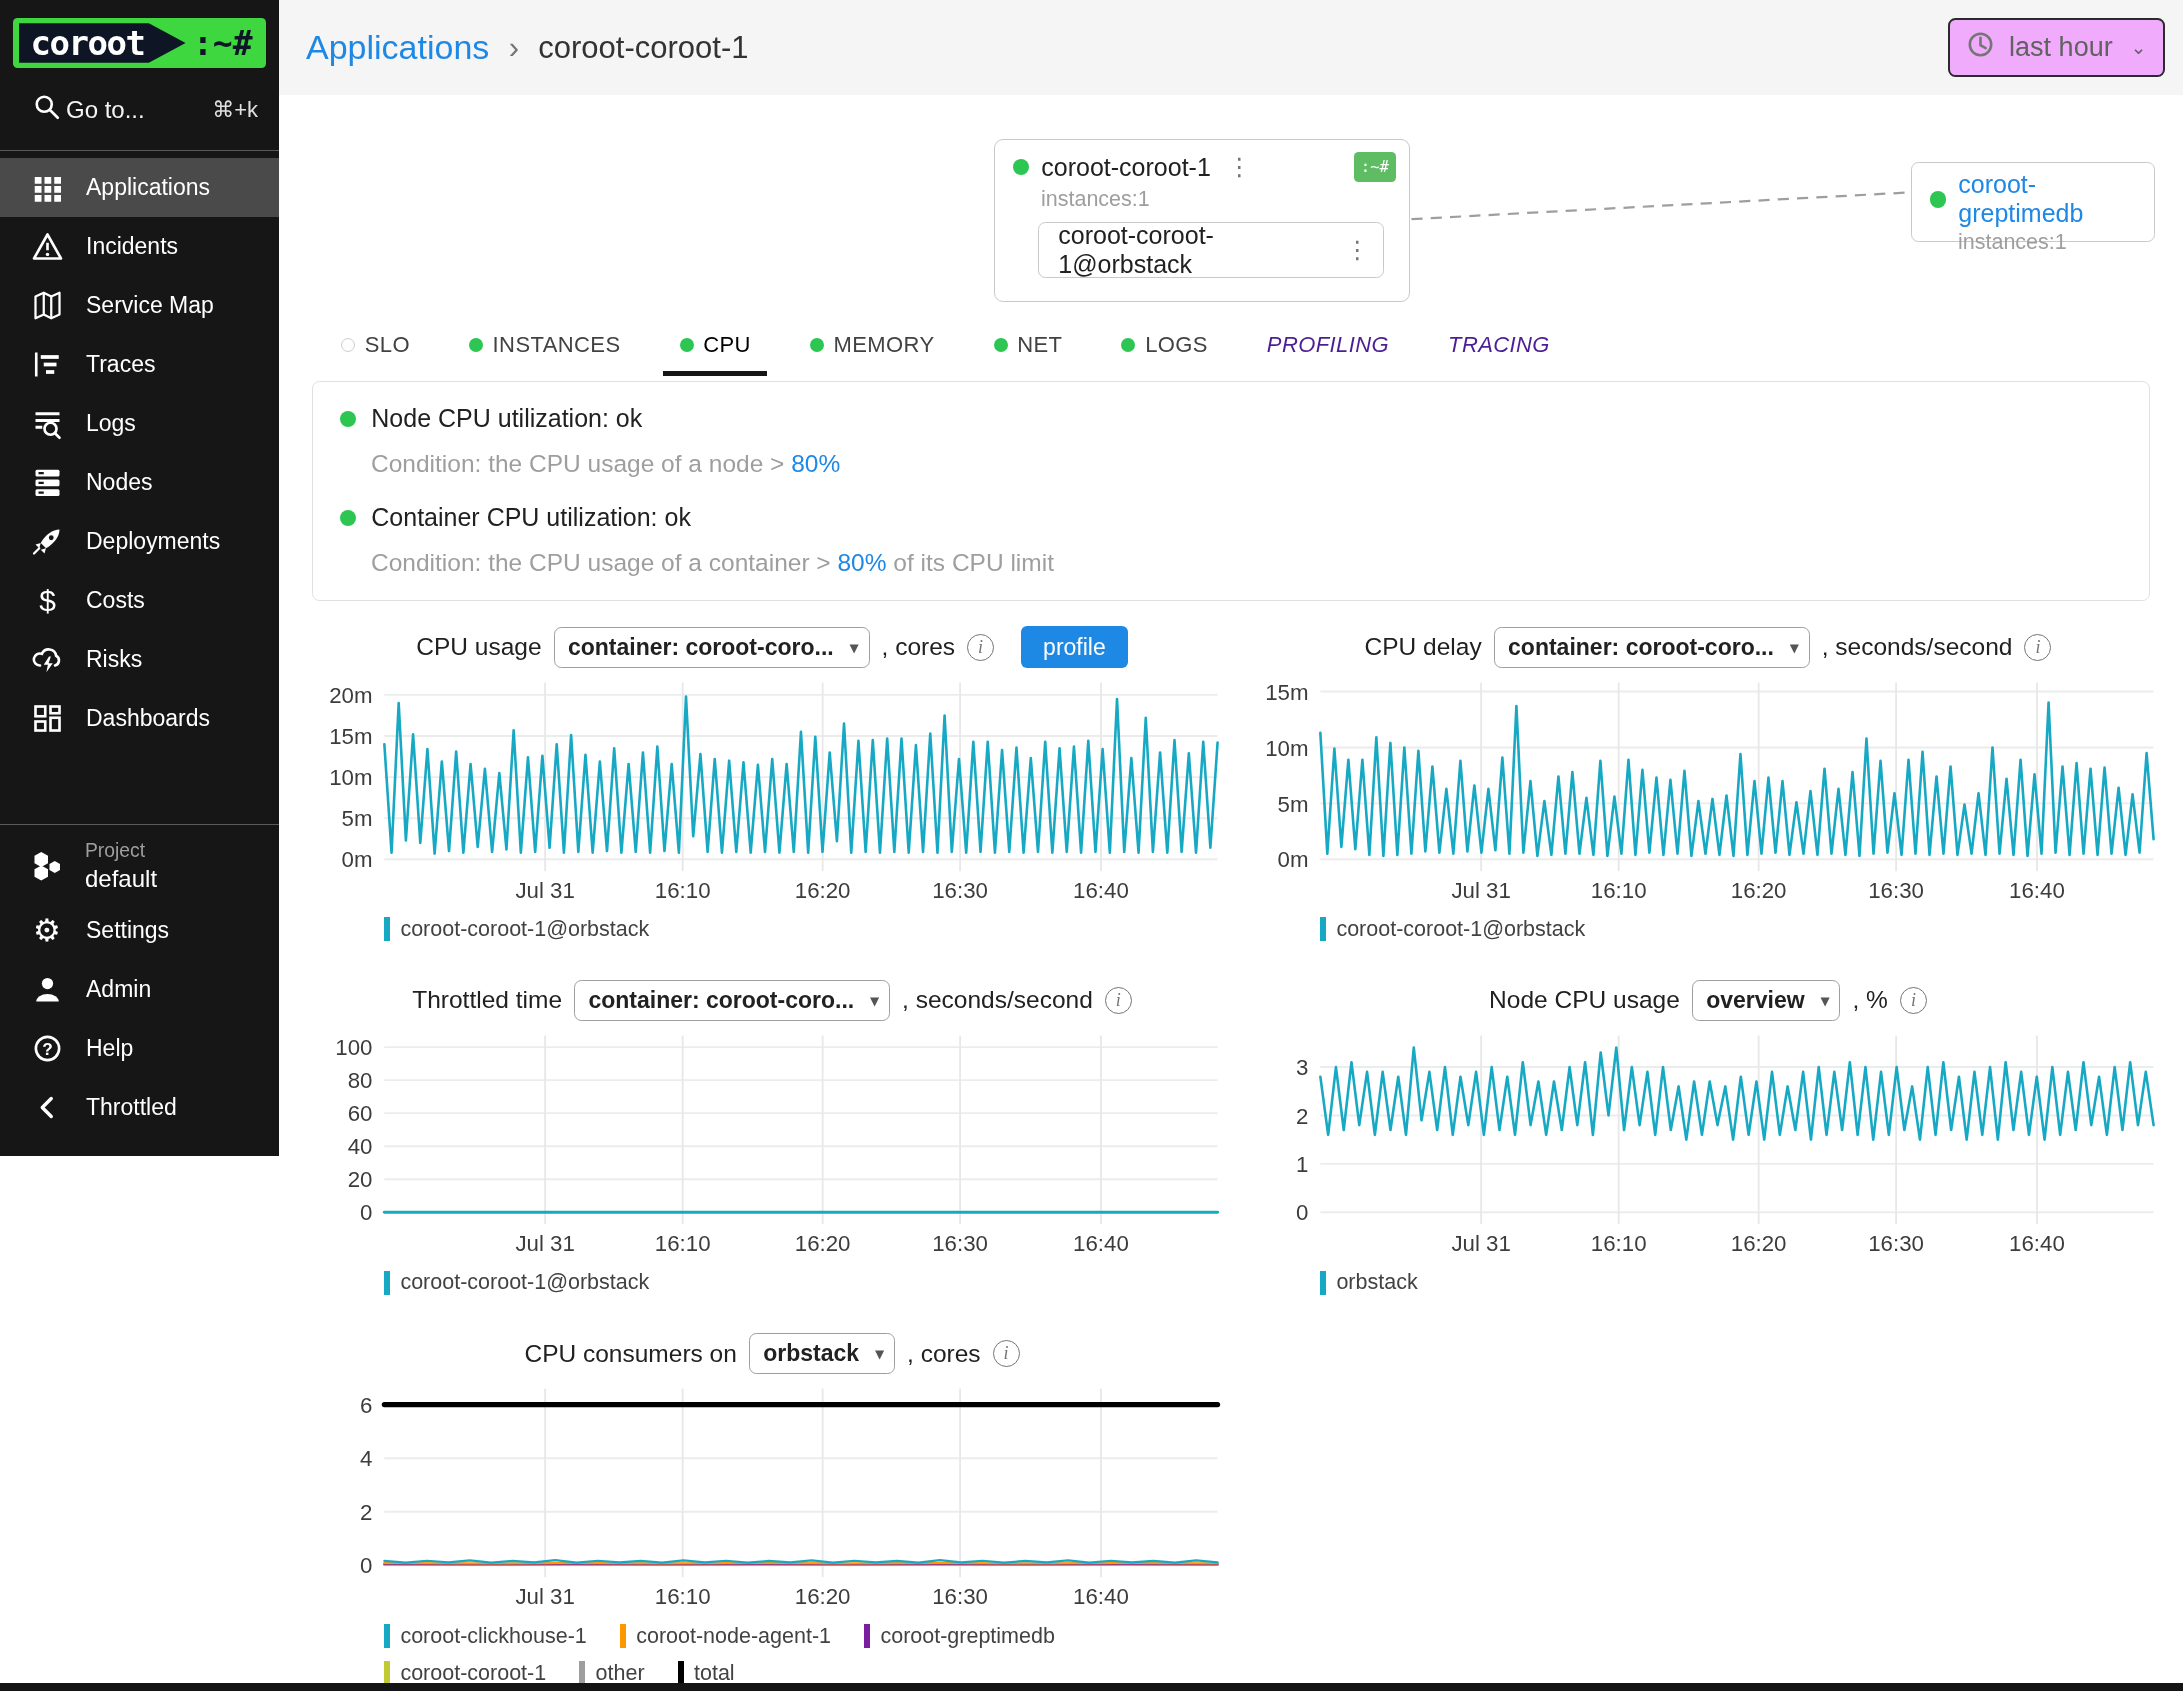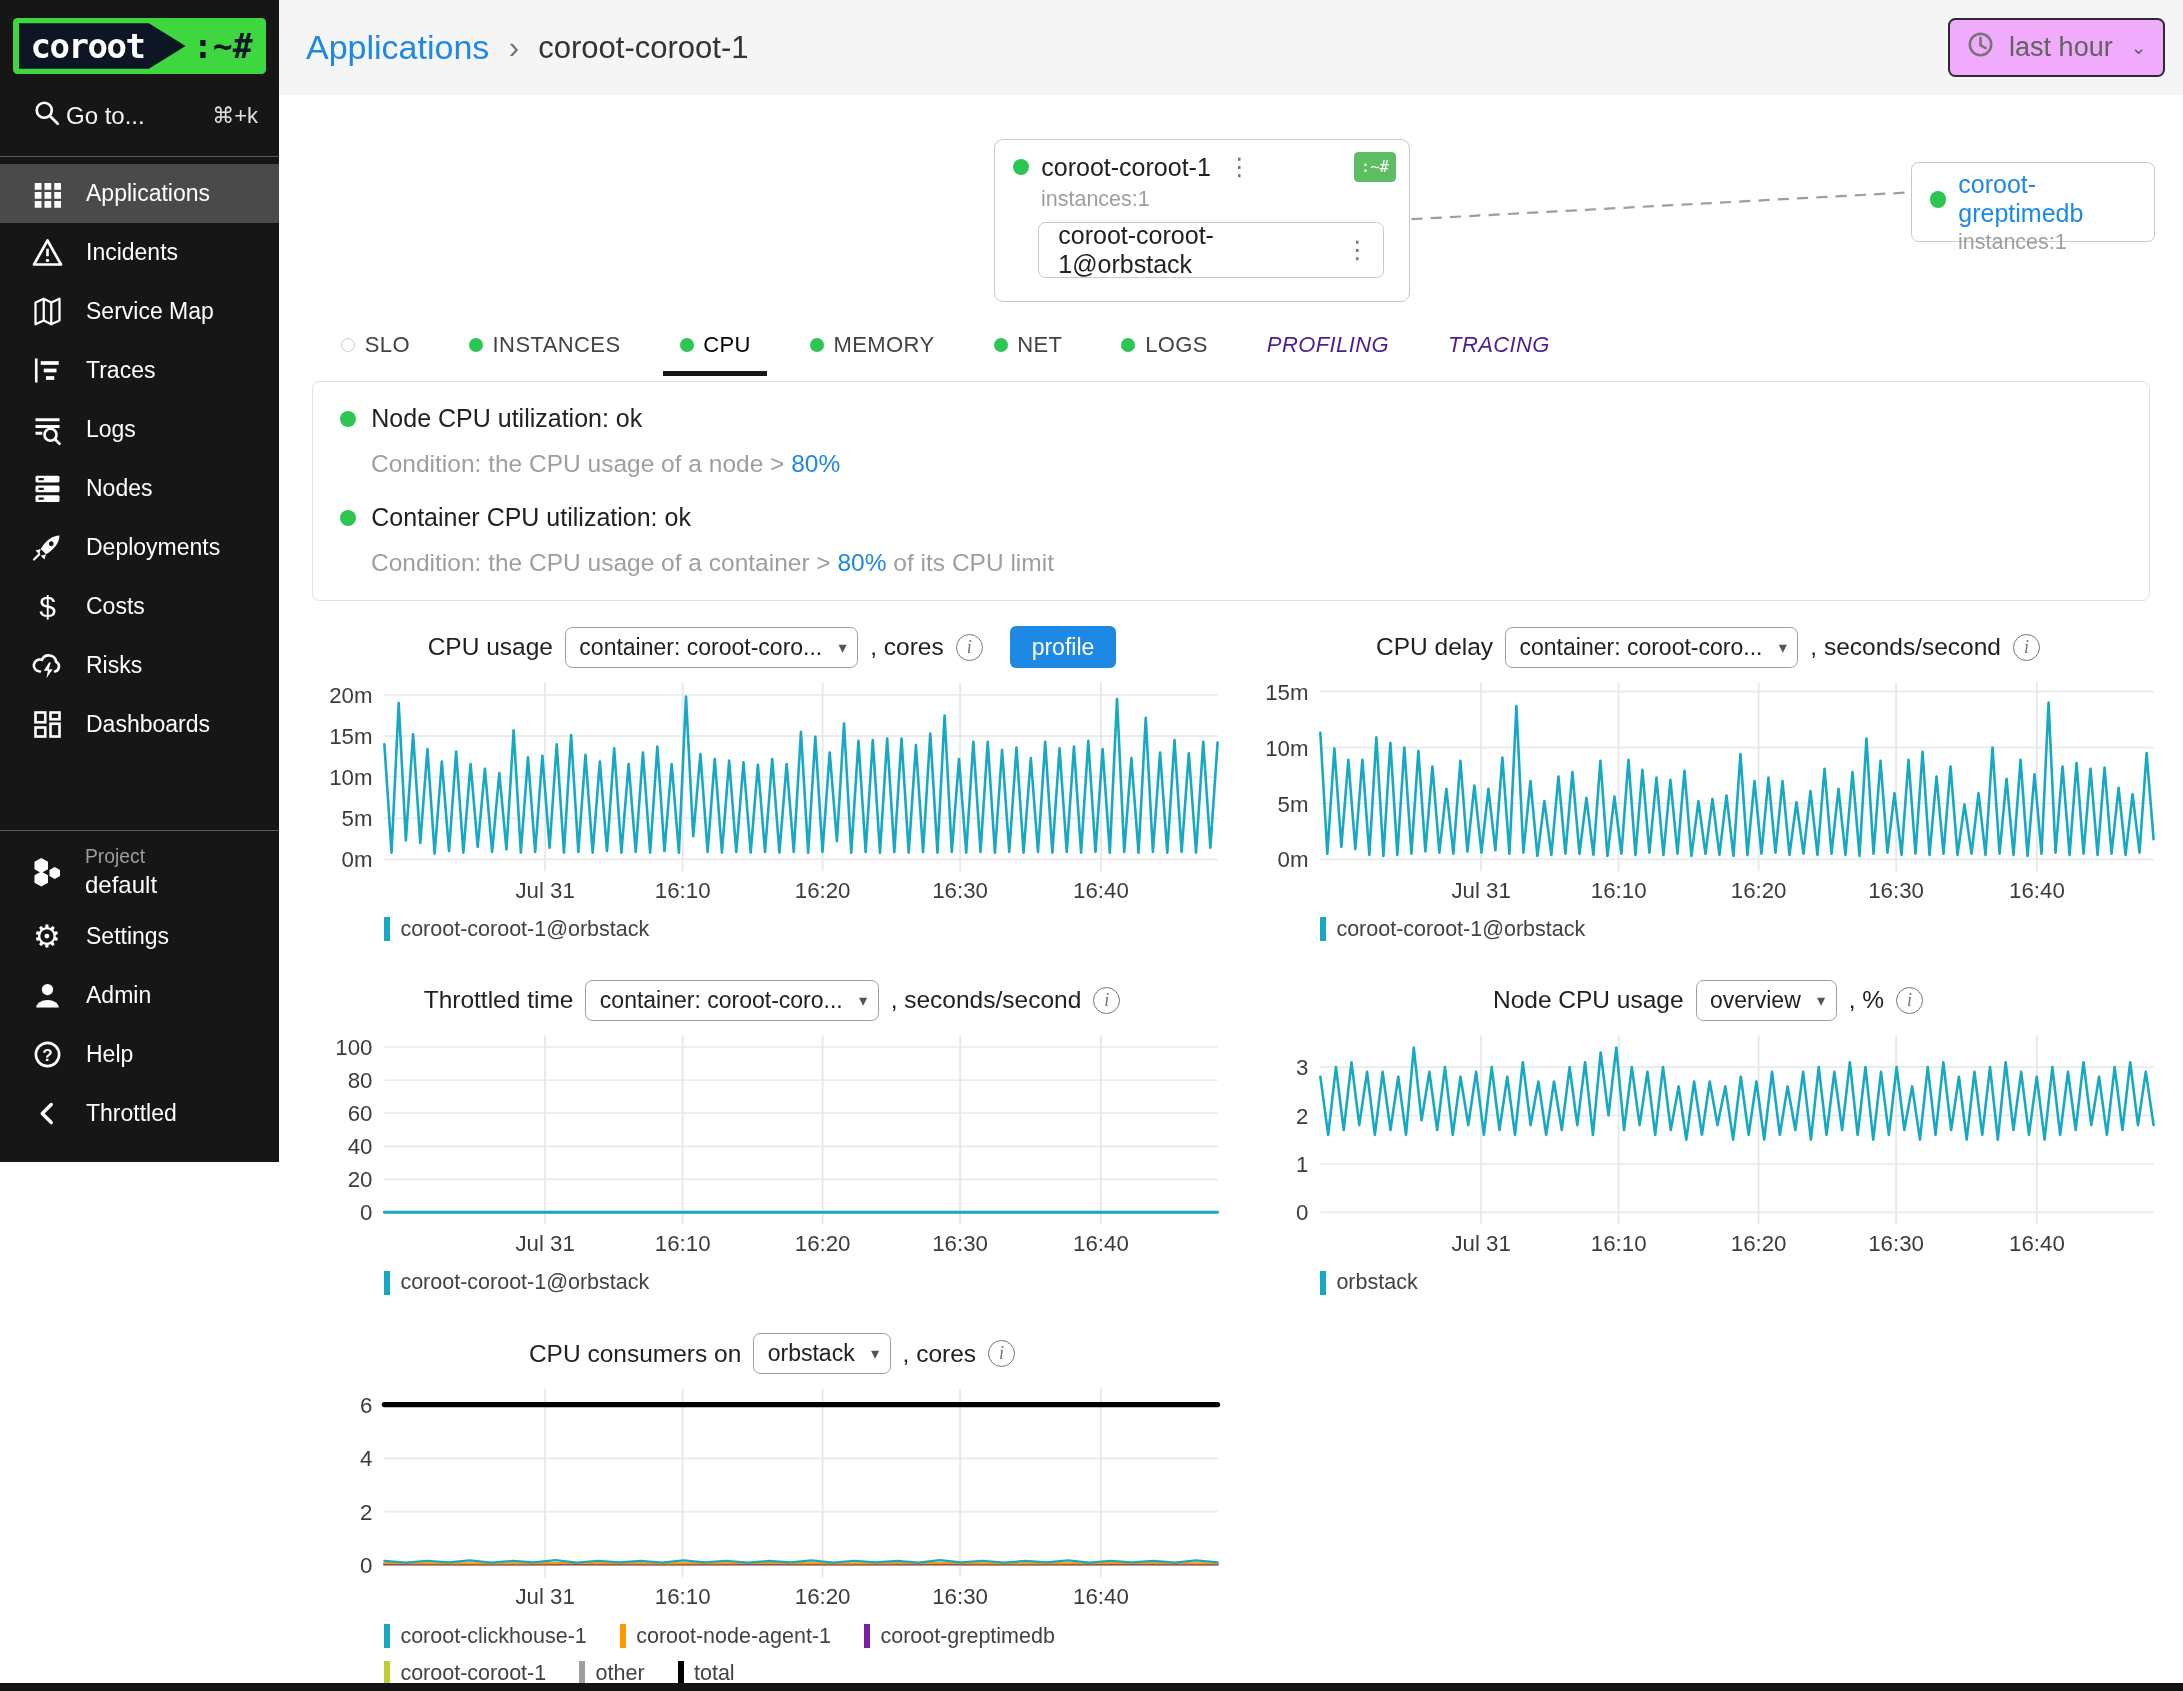--- a/index.html
+++ b/index.html
@@ -3,21 +3,21 @@
 <meta charset="utf-8">
 <style>
   * { box-sizing: border-box; }
   html,body { margin:0; padding:0; }
   body {
     width:2183px; height:1692px; position:relative; overflow:hidden;
     background:#ffffff; font-family:"Liberation Sans", sans-serif; color:#212121;
   }
   
   .sidebar { position:absolute; left:0; top:0; width:279px; background:#161616; color:#fff; padding-bottom:19.3px; }
-  .logo { margin:18px 13.4px 0 13.4px; background:#3fd73f; border-radius:4.5px; height:56px; display:flex; align-items:center; padding:5.2px 7.4px 5.2px 5.2px; cursor:pointer; }
+  .logo { margin:18px 13.4px 0 13.4px; background:#3fd73f; border-radius:4.5px; height:50px; display:flex; align-items:center; padding:5.2px 7.4px 5.2px 5.2px; cursor:pointer; }
   .logo-dark { background:#0e1524; height:100%; flex:0 0 167px; clip-path:polygon(0 0, 78% 0, 100% 50%, 78% 100%, 0 100%);
     display:flex; align-items:center; justify-content:flex-start; padding-left:12px;
     font-family:"DejaVu Sans Mono", monospace; font-weight:bold; font-size:34px; color:#fff; letter-spacing:-1.5px; }
   .logo-prompt { font-family:"DejaVu Sans Mono", monospace; font-weight:bold; font-size:33px; color:#0e1524; margin-left:7.4px; }
   .goto-row { display:flex; align-items:center; gap:3px; margin:22px 21px 0 30px; font-size:24px; color:#f5f5f5; cursor:pointer; }
   .goto-shortcut { margin-left:auto; font-size:22px; color:#e0e0e0; }
   .side-divider { border-top:0.7px solid #5a5a5a; margin:21px 0 7.4px 0; }
   .side-item { display:flex; align-items:center; gap:22px; height:59px; padding:0 12px 0 30px; font-size:23px; color:#ffffff; cursor:pointer; }
   .side-item.active { background:#4a4a4a; }
   .side-item .ic { width:34px; height:33px; display:flex; align-items:center; justify-content:center; flex:0 0 34px; }
@@ -61,21 +61,21 @@
   .tdot.empty { background:#fdfdfd; border:1.5px solid #cfcfcf; }
   
   .checks-card { margin:4.5px 33px 0 33px; border:1.5px solid #e0e0e0; border-radius:7.4px; padding:22px 30px 19.3px 27px; }
   .check-title { display:flex; align-items:center; gap:15px; font-size:25px; color:#212121; }
   .check-cond { margin:17px 0 25px 31px; font-size:24.5px; color:#9e9e9e; }
   .check-cond.last { margin-bottom:3px; }
   .thr { color:#1e88e5; cursor:pointer; }
   
   .charts { display:grid; grid-template-columns:906px 906px; column-gap:30px; row-gap:34px; padding:22px 0 0 40px; }
   .chart-title { display:flex; align-items:center; justify-content:center; gap:12px; font-size:24.5px; color:#212121; height:49px; }
-  .select { border:1.5px solid #9e9e9e; border-radius:7.4px; padding:6px 10.4px 6px 13.4px; display:inline-flex; align-items:center; gap:16.3px; font-size:23px; color:#212121; background:#fff; cursor:pointer; }
+  .select { border:1.5px solid #9e9e9e; border-radius:7.4px; padding:6px 10.4px 6px 13.4px; display:inline-flex; align-items:center; gap:16.3px; font-size:23px; color:#212121; background:#fff; cursor:pointer;font-weight:bold; }
   .caret { color:#555; font-size:16.3px; }
   .info-icon { width:27px; height:27px; border:1.9px solid #757575; border-radius:50%; color:#757575; font-size:18px; font-style:italic; font-family:"Liberation Serif", serif; display:inline-flex; align-items:center; justify-content:center; }
   .profile-btn { background:#1e88e5; color:#fff; border-radius:6px; padding:7.4px 22px; font-size:23px; margin-left:15px; cursor:pointer; }
   .plot { width:906px; height:232px; }
   .legend { display:flex; flex-wrap:wrap; gap:12px 33px; padding:13.4px 0 0 65px; font-size:21.5px; color:#424242; max-width:906px; }
   .legend-item { display:inline-flex; align-items:center; gap:10.4px; cursor:pointer; }
   .legend-swatch { width:6px; height:24px; display:inline-block; }
   .bottom-bar { position:absolute; left:0; bottom:0; width:2183px; height:9px; background:#141414; }
 </style>
 </head>

